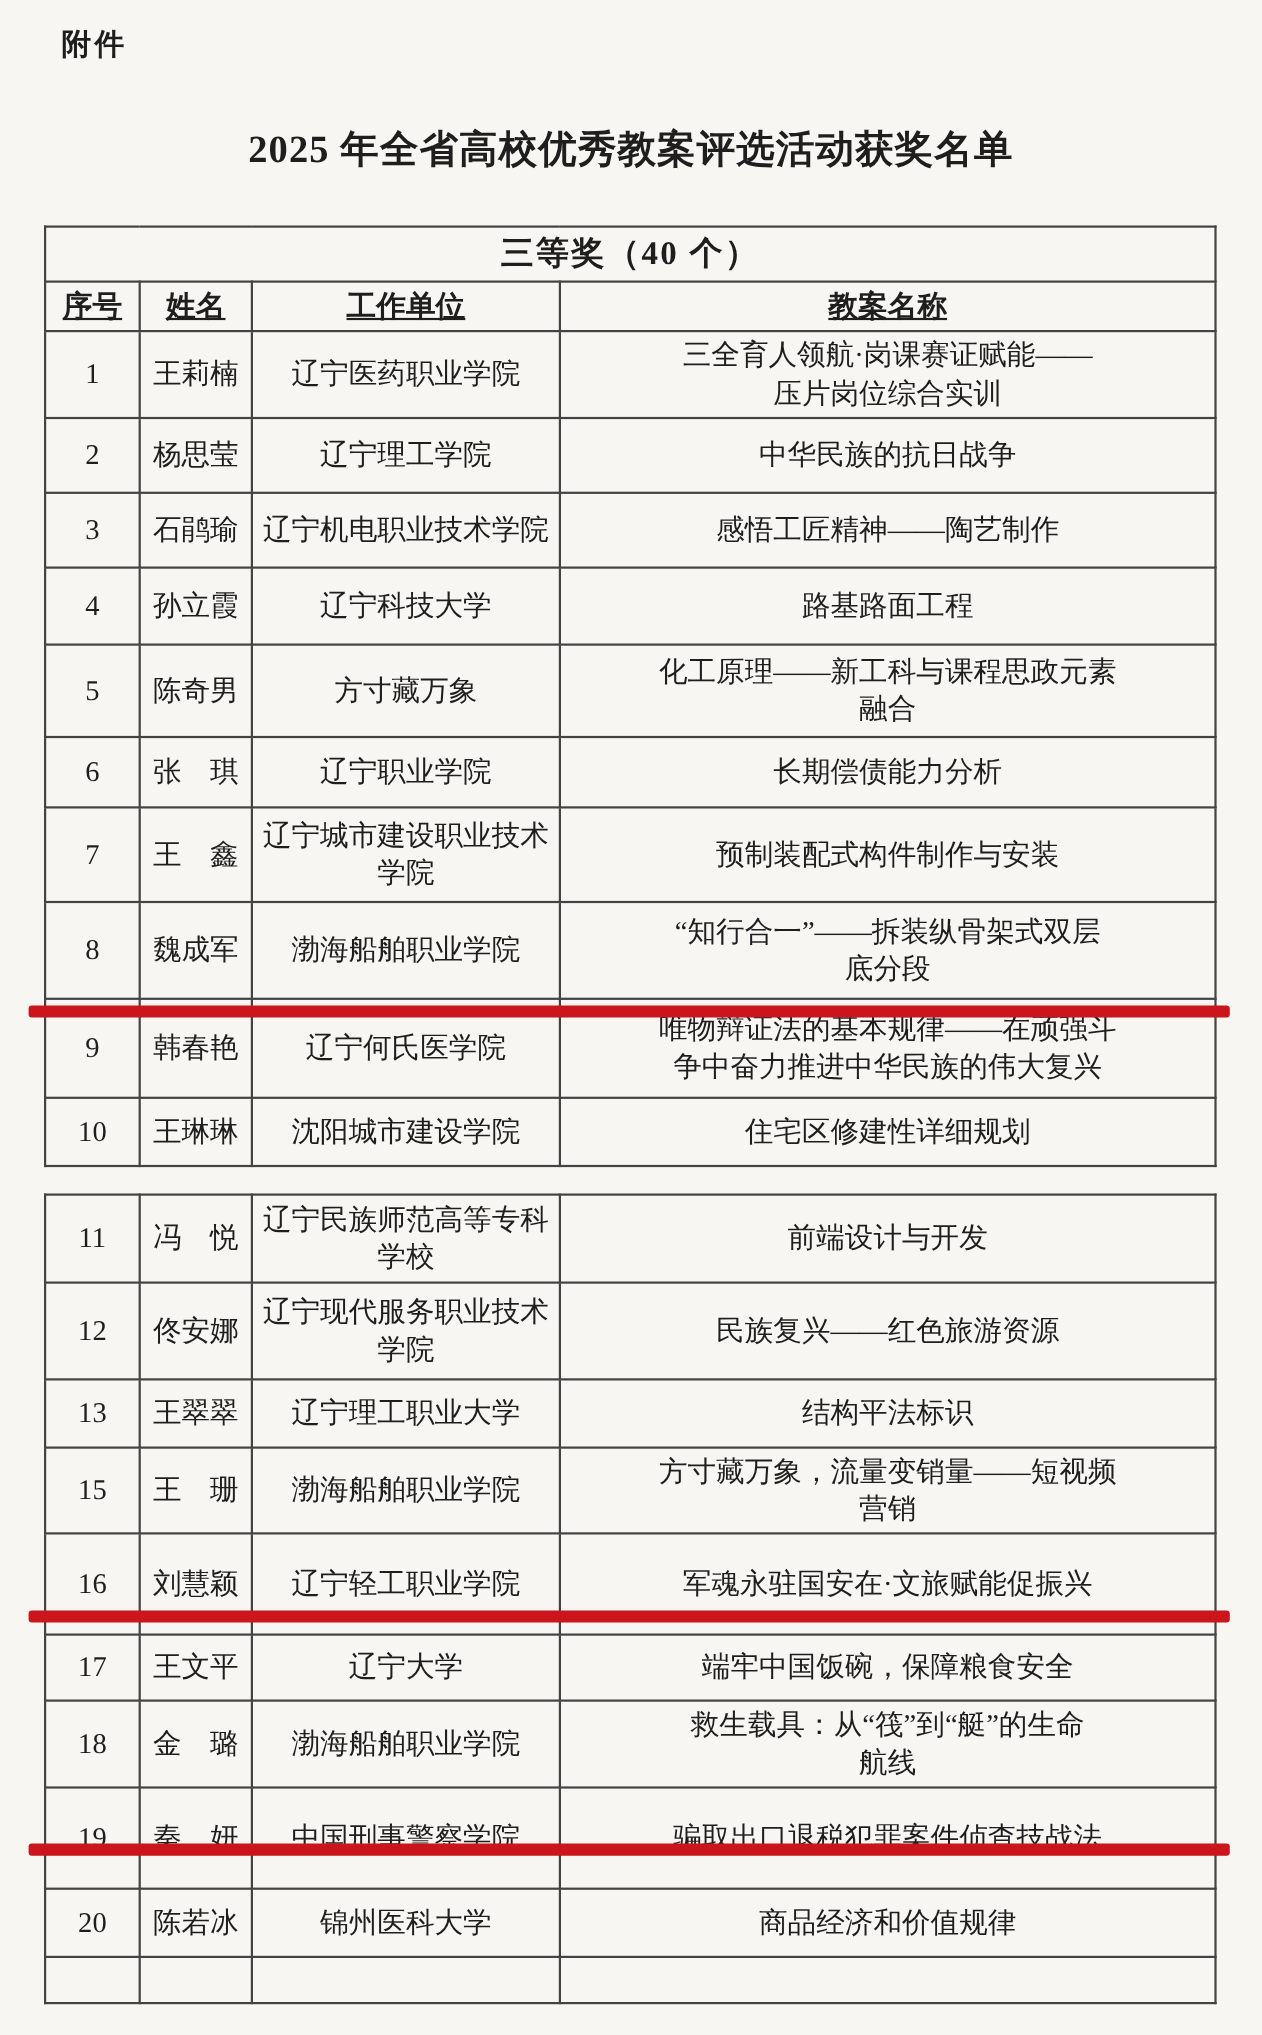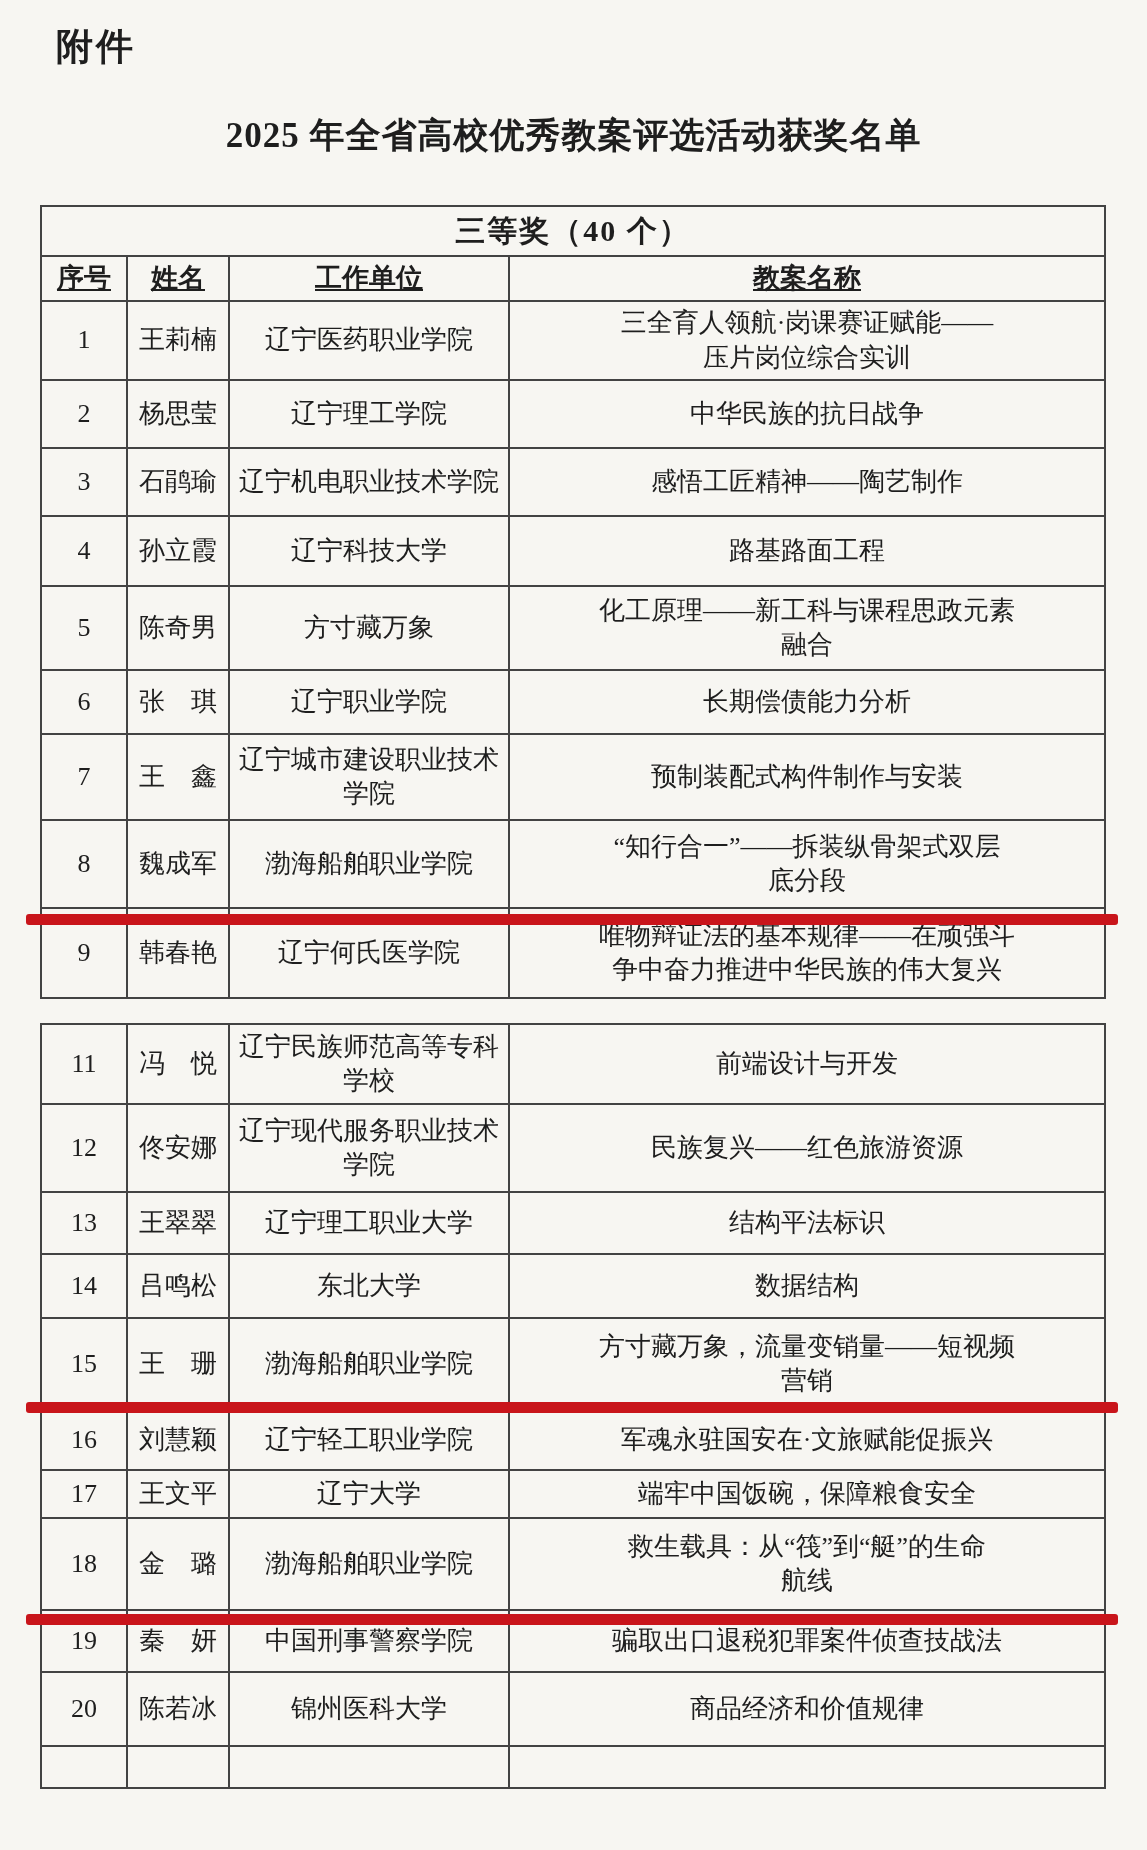--- a/index.html
+++ b/index.html
@@ -6,21 +6,21 @@
   html,body { width:1147px; height:1850px; }
   body {
     position:relative;
     background:#f7f6f2;
     overflow:hidden;
     font-family:"Liberation Serif","DejaVu Serif",serif;
     color:#1e1e1e;
   }
   .attachment {
     position:absolute; left:56px; top:22px;
-    font-size:37px; font-weight:bold; letter-spacing:3px;
+    font-size:27px; font-weight:bold; letter-spacing:3px;
   }
   .title {
     position:absolute; top:112px; left:0; width:100%;
     text-align:center; font-size:35px; font-weight:bold; letter-spacing:1px;
   }
   .tables { position:absolute; left:40px; top:205px; width:1066px; }
   .table-wrap { position:relative; }
   .table-wrap.second { margin-top:24px; }
   table { width:100%; border-collapse:collapse; table-layout:fixed; }
   td, th {
@@ -129,20 +129,26 @@
     <td class="plan-cell">“知行合一”——拆装纵骨架式双层
 底分段</td>
   </tr>
           <tr>
     <td>9</td>
     <td>韩春艳</td>
     <td class="unit-cell">辽宁何氏医学院</td>
     <td class="plan-cell">唯物辩证法的基本规律——在顽强斗
 争中奋力推进中华民族的伟大复兴</td>
   </tr>
+          <tr>
+    <td>10</td>
+    <td>王琳琳</td>
+    <td class="unit-cell">沈阳城市建设学院</td>
+    <td class="plan-cell">住宅区修建性详细规划</td>
+  </tr>
         </tbody>
     </table>
   <div class="red-line" style="background: rgb(201, 21, 27); top: 709px; width: 1092px;"></div>
     </div>
 
   <div class="table-wrap second">
     <table>
       <colgroup>
           <col style="width:86px">
           <col style="width:102px">
@@ -162,26 +168,20 @@
     <td>佟安娜</td>
     <td class="unit-cell">辽宁现代服务职业技术
 学院</td>
     <td class="plan-cell">民族复兴——红色旅游资源</td>
   </tr>
           <tr>
     <td>13</td>
     <td>王翠翠</td>
     <td class="unit-cell">辽宁理工职业大学</td>
     <td class="plan-cell">结构平法标识</td>
-  </tr>
-          <tr>
-    <td>14</td>
-    <td>吕鸣松</td>
-    <td class="unit-cell">东北大学</td>
-    <td class="plan-cell">数据结构</td>
   </tr>
           <tr class="underlined">
     <td>15</td>
     <td>王　珊</td>
     <td class="unit-cell">渤海船舶职业学院</td>
     <td class="plan-cell">方寸藏万象，流量变销量——短视频
 营销</td>
   </tr>
           <tr>
     <td>16</td>

